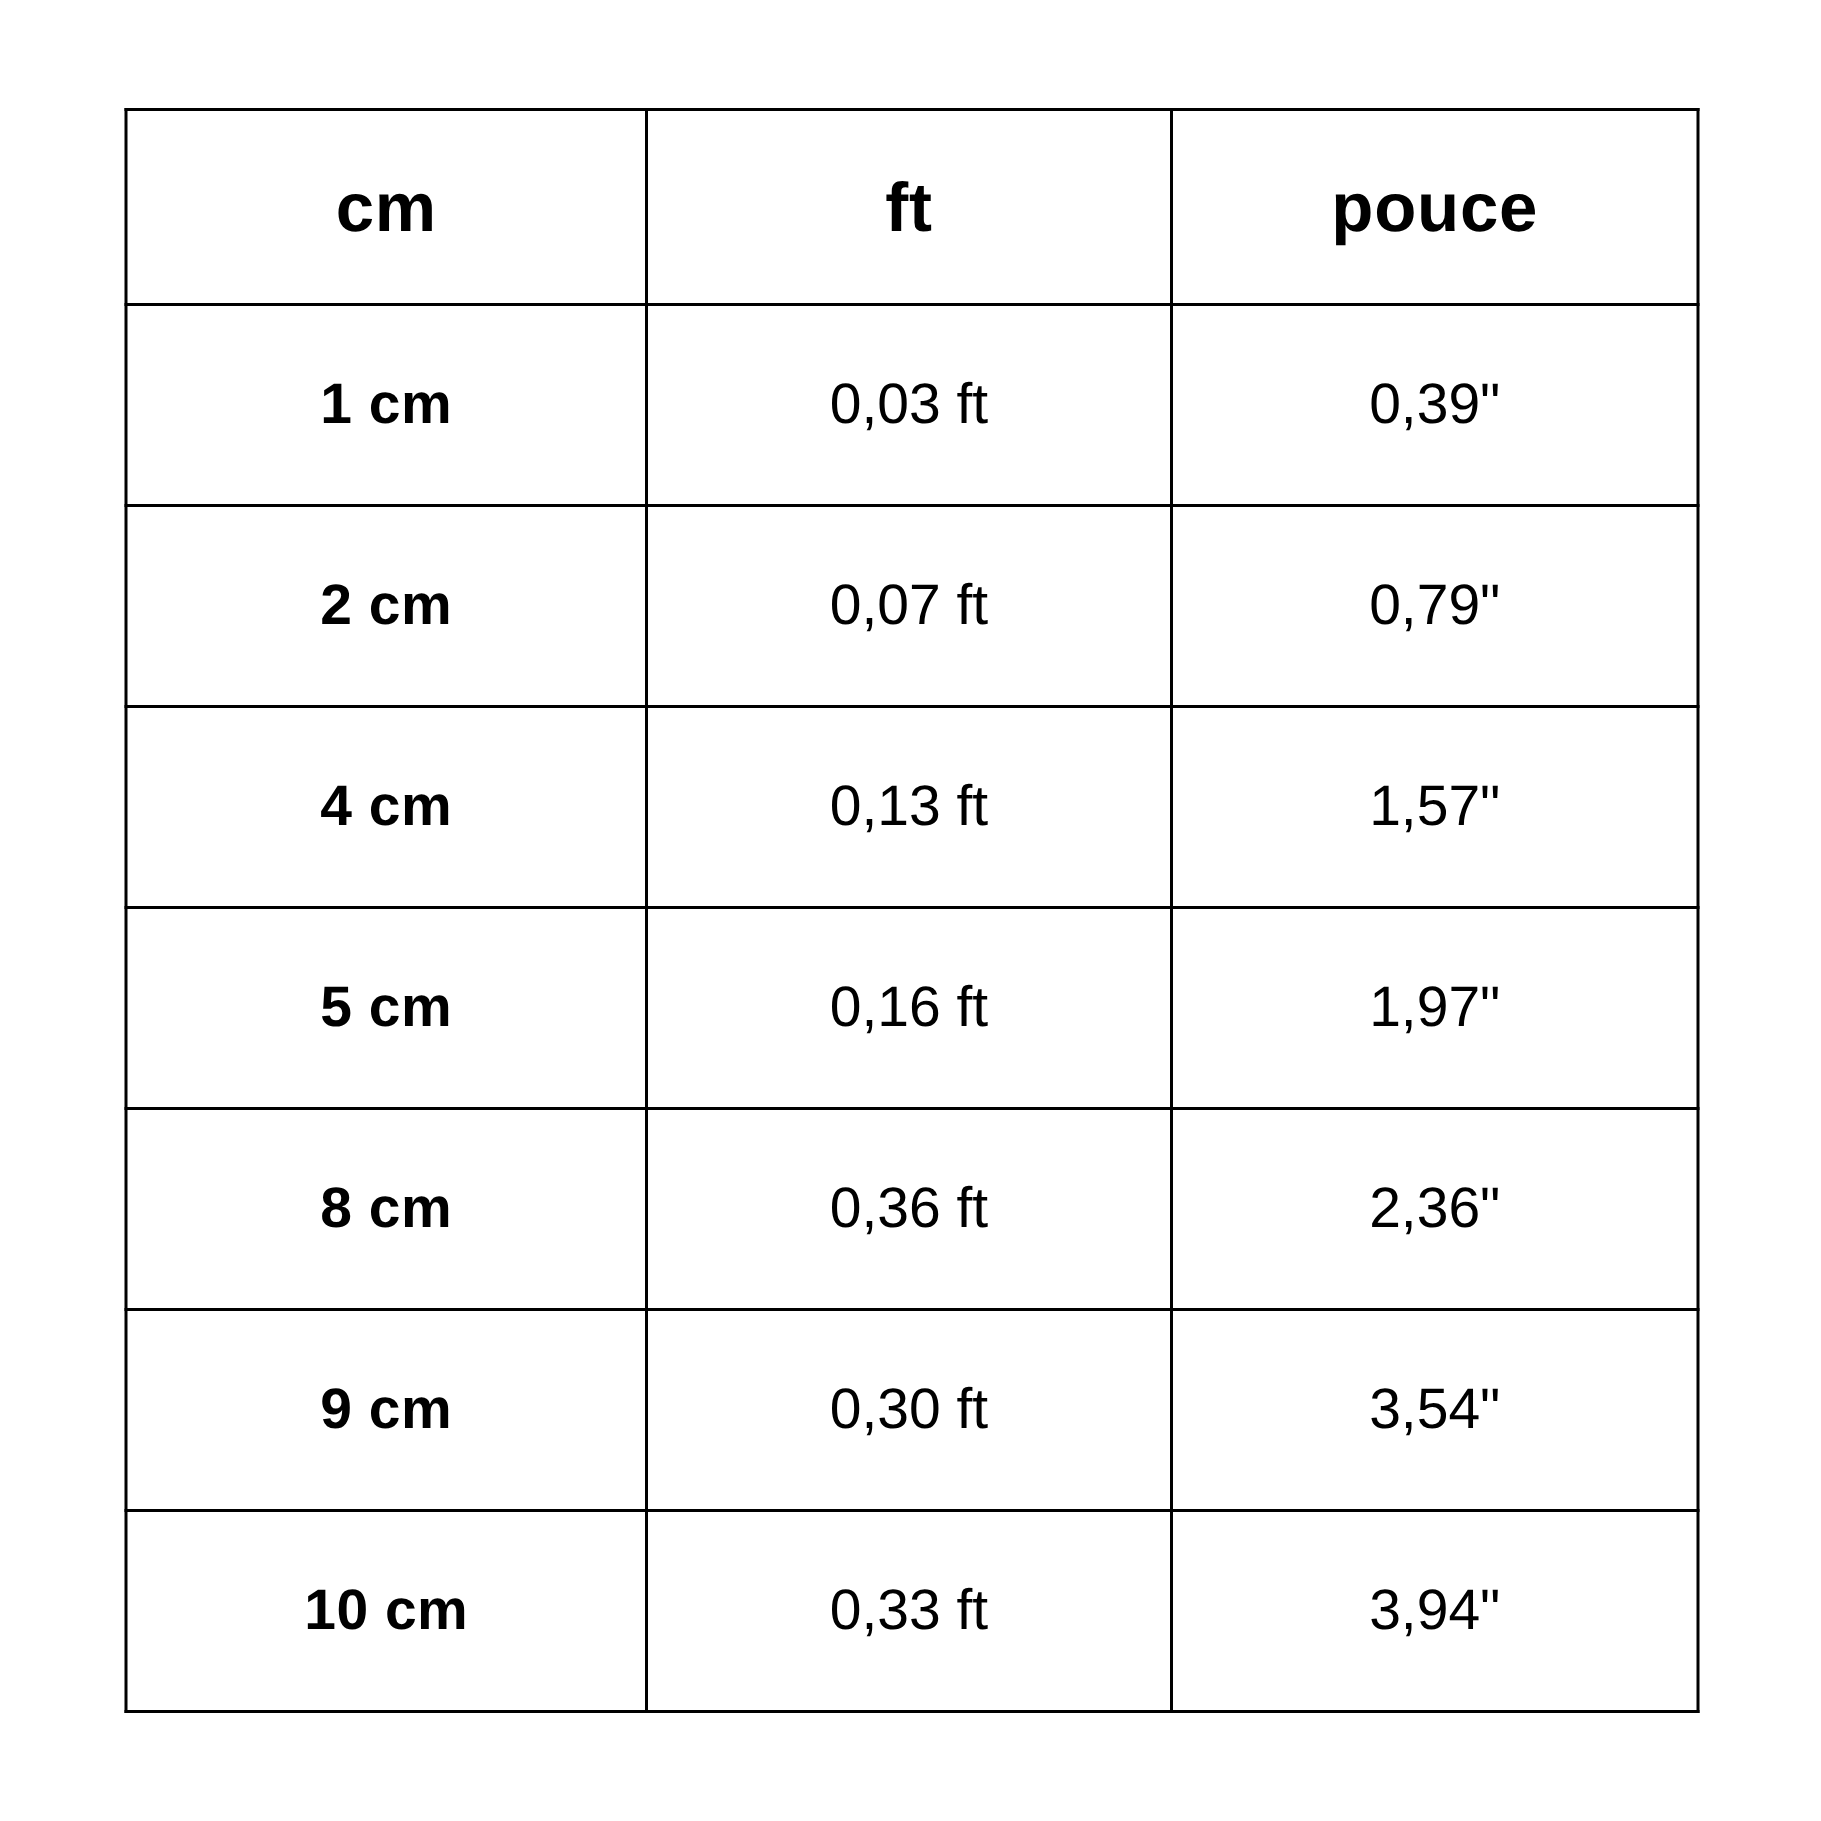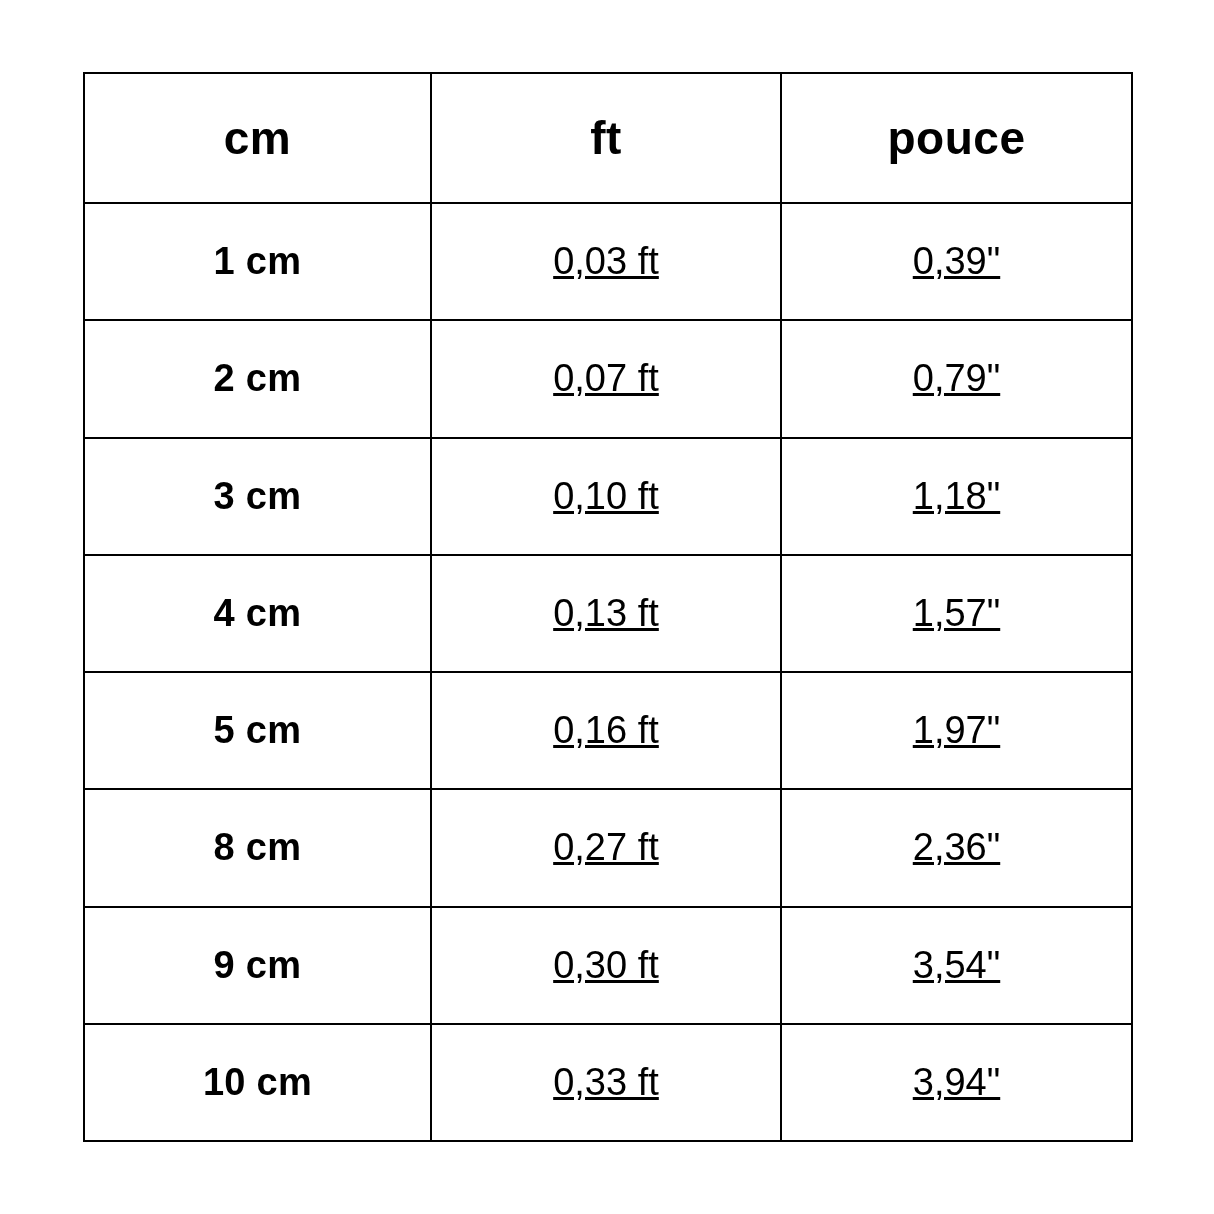--- a/index.html
+++ b/index.html
@@ -56,21 +56,20 @@
   table.conv tbody td {
     font-size: 38px;
     font-weight: 400;
   }
   table.conv tbody td.cm-cell {
     font-weight: 700;
     letter-spacing: 0.3px;
   }
   table.conv tbody td.val-cell {
     font-weight: 400;
-    text-decoration: underline;
   }
 </style>
 </head>
 <body>
 
 <div class="page">
   <div class="table-wrap">
     <table class="conv">
       <colgroup>
         <col class="c1">
@@ -89,37 +88,32 @@
           <td class="cm-cell">1 cm</td>
           <td class="val-cell">0,03 ft</td>
           <td class="val-cell">0,39"</td>
         </tr>
         <tr>
           <td class="cm-cell">2 cm</td>
           <td class="val-cell">0,07 ft</td>
           <td class="val-cell">0,79"</td>
         </tr>
         <tr>
-          <td class="cm-cell">3 cm</td>
-          <td class="val-cell">0,10 ft</td>
-          <td class="val-cell">1,18"</td>
-        </tr>
-        <tr>
           <td class="cm-cell">4 cm</td>
           <td class="val-cell">0,13 ft</td>
           <td class="val-cell">1,57"</td>
         </tr>
         <tr>
           <td class="cm-cell">5 cm</td>
           <td class="val-cell">0,16 ft</td>
           <td class="val-cell">1,97"</td>
         </tr>
         <tr>
           <td class="cm-cell">8 cm</td>
-          <td class="val-cell">0,27 ft</td>
+          <td class="val-cell">0,36 ft</td>
           <td class="val-cell">2,36"</td>
         </tr>
         <tr>
           <td class="cm-cell">9 cm</td>
           <td class="val-cell">0,30 ft</td>
           <td class="val-cell">3,54"</td>
         </tr>
         <tr>
           <td class="cm-cell">10 cm</td>
           <td class="val-cell">0,33 ft</td>

